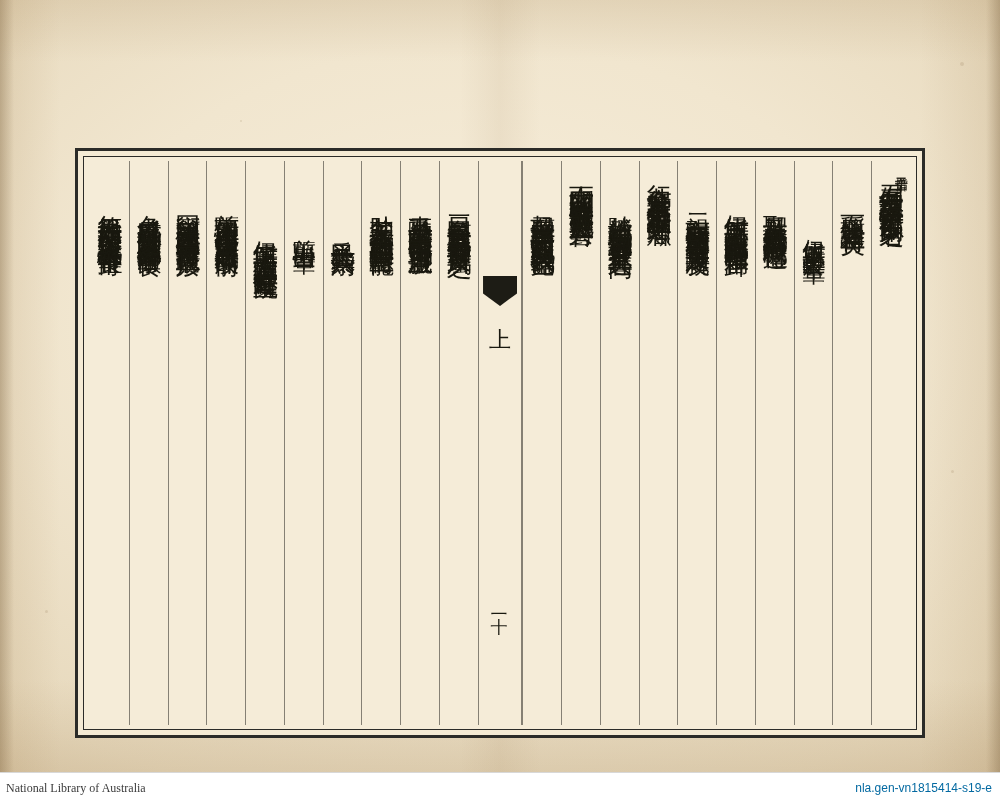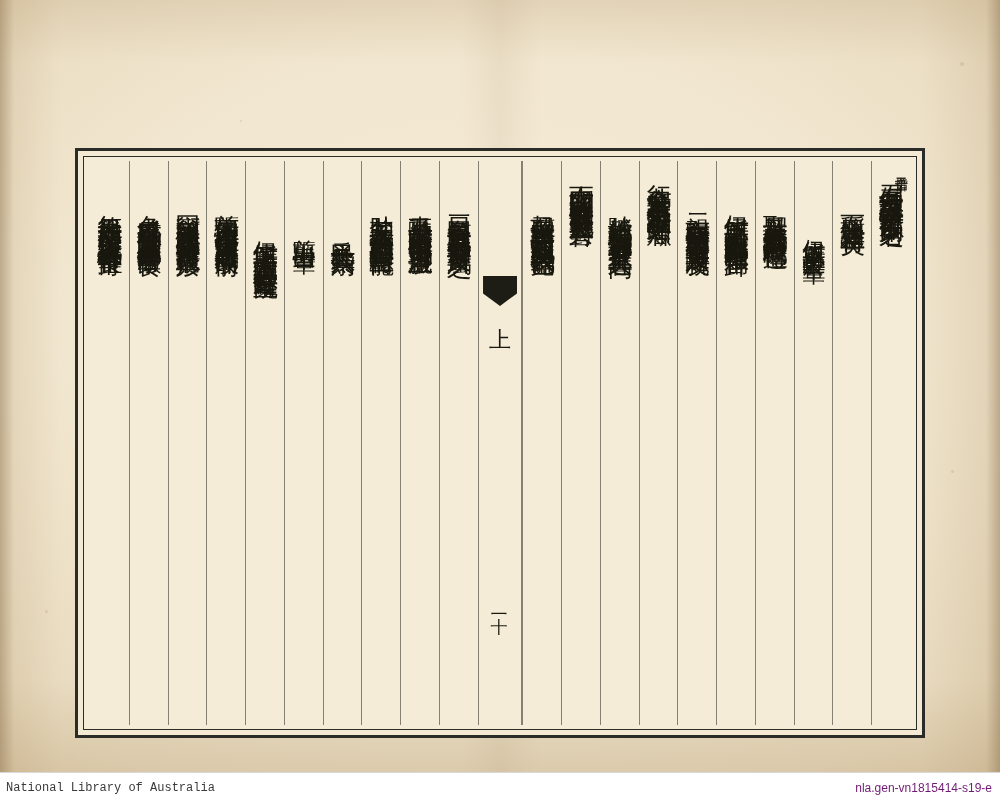--- a/index.html
+++ b/index.html
@@ -173,31 +173,31 @@
     top: 772px;
     width: 1000px;
     height: 32px;
     background: #ffffff;
     border-top: 1px solid #d8d8d8;
   }
   #footer .lib {
     position: absolute;
     left: 6px;
     top: 8px;
-    font-family: Liberation Mono, monospace;
+    font-family: Liberation Serif, serif;
     font-size: 12px;
     color: #3a3a3a;
   }
   #footer .rid {
     position: absolute;
     right: 8px;
     top: 8px;
     font-family: "Liberation Sans", sans-serif;
     font-size: 12px;
-    color: #701a75;
+    color: #0369a1;
   }
 
   
   .edge {
     position: absolute;
     top: 0;
     width: 14px;
     height: 772px;
     pointer-events: none;
   }

